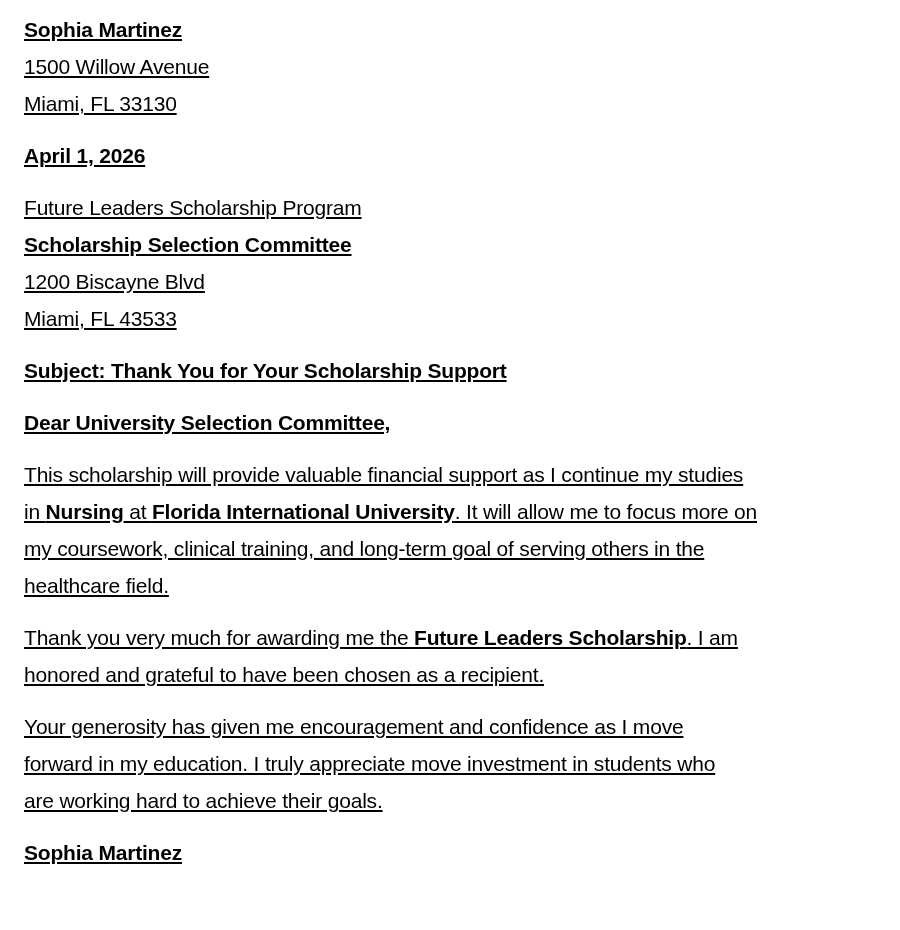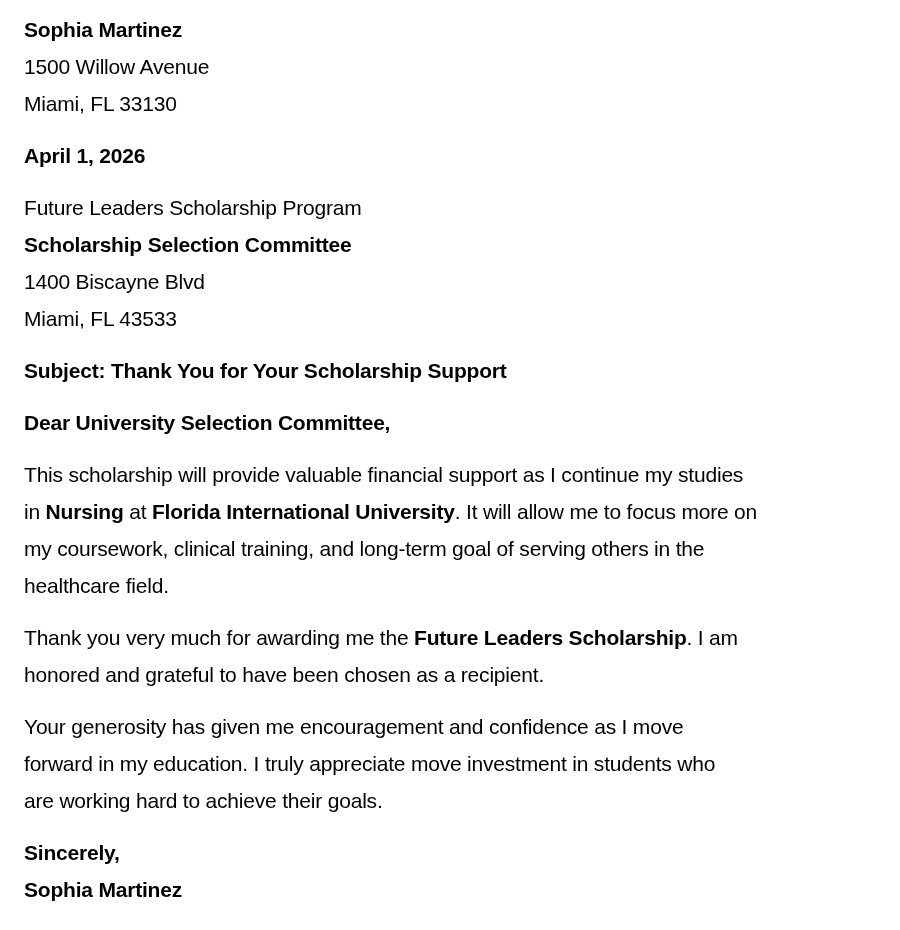--- a/index.html
+++ b/index.html
@@ -12,20 +12,21 @@
     background: #ffffff;
     overflow: hidden;
     font-family: "Liberation Sans", sans-serif;
     color: #000000;
   }
   .letter {
     padding: 11px 24px 0 24px;
   }
   .block {
     margin: 0 0 15px 0;
+    text-decoration: underline;
   }
   .line {
     margin: 0;
     padding: 0;
     font-size: 21px;
     line-height: 37px;
     letter-spacing: -0.2px;
     white-space: nowrap;
   }
   .bold, b {
@@ -43,21 +44,21 @@
     <p class="line">Miami, FL 33130</p>
   </div>
 
   <div class="block">
     <p class="line bold">April 1, 2026</p>
   </div>
 
   <div class="block">
     <p class="line">Future Leaders Scholarship Program</p>
     <p class="line bold">Scholarship Selection Committee</p>
-    <p class="line">1400 Biscayne Blvd</p>
+    <p class="line">1200 Biscayne Blvd</p>
     <p class="line">Miami, FL 43533</p>
   </div>
 
   <div class="block">
     <p class="line bold">Subject: Thank You for Your Scholarship Support</p>
   </div>
 
   <div class="block">
     <p class="line bold">Dear University Selection Committee,</p>
   </div>
@@ -74,17 +75,16 @@
     <p class="line">honored and grateful to have been chosen as a recipient.</p>
   </div>
 
   <div class="block">
     <p class="line">Your generosity has given me encouragement and confidence as I move</p>
     <p class="line">forward in my education. I truly appreciate move investment in students who</p>
     <p class="line">are working hard to achieve their goals.</p>
   </div>
 
   <div class="block">
-    <p class="line bold">Sincerely,</p>
     <p class="line bold">Sophia Martinez</p>
   </div>
 
 </div>
 
 </body></html>

